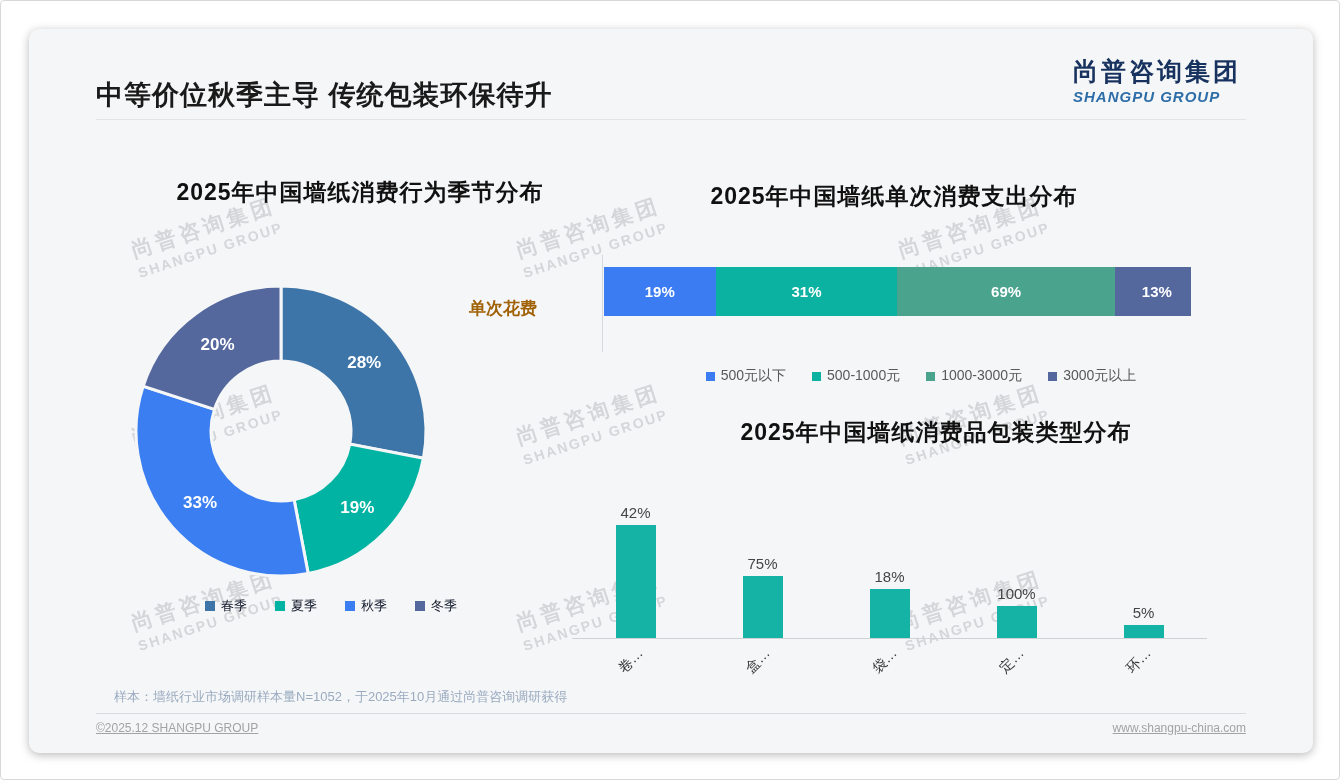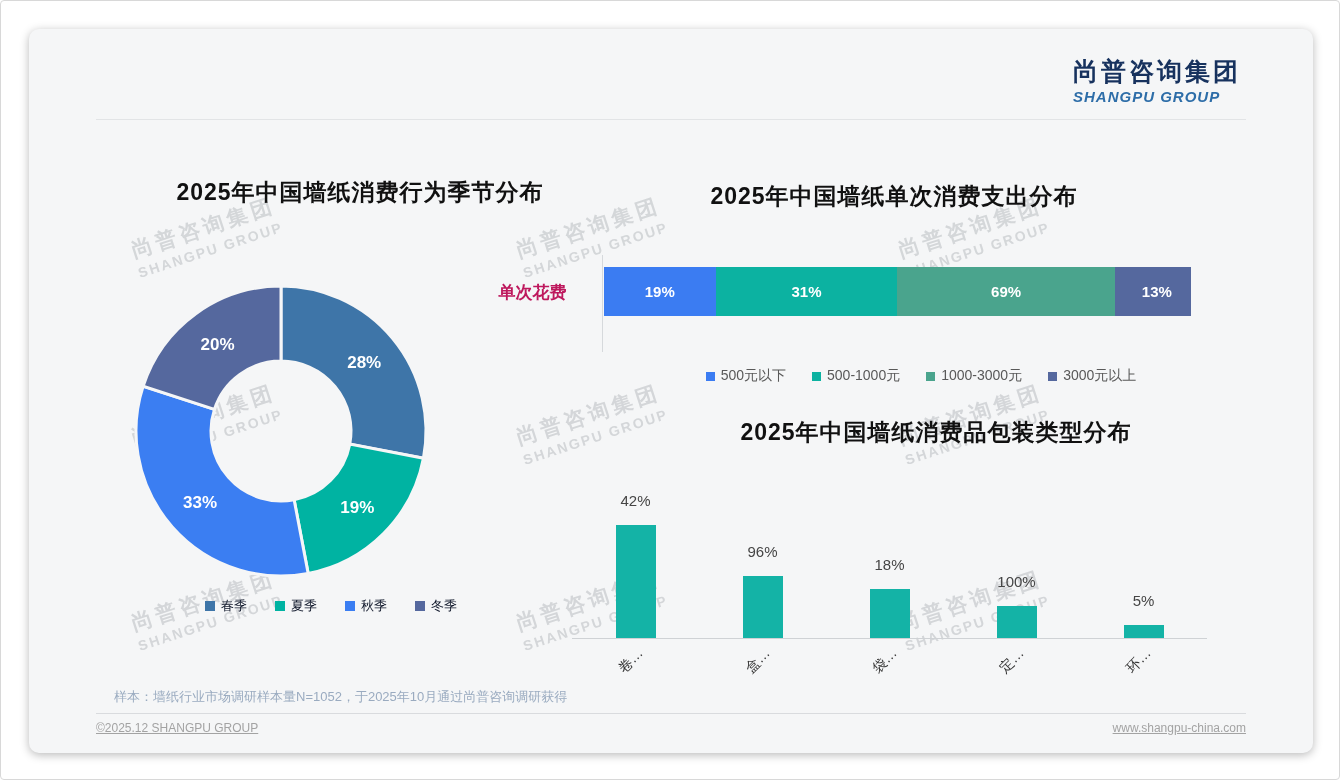--- a/index.html
+++ b/index.html
@@ -39,31 +39,31 @@
   .legend { position: absolute; display: flex; justify-content: center; align-items: center; }
   #donut-legend { left: 72px; top: 568px; width: 460px; gap: 28px; }
   #stacked-legend { left: 472px; top: 338px; width: 840px; gap: 26px; }
   .legend-item { display: flex; align-items: center; gap: 6px; }
   #donut-legend .legend-item { font-size: 13px; color: #0f172a; }
   #stacked-legend .legend-item { font-size: 14px; color: #595959; }
   .swatch { width: 10px; height: 10px; display: inline-block; }
   #stacked-legend .swatch { width: 9px; height: 9px; }
 
   
-  .stacked-row-label { position: absolute; left: 440px; top: 252px; width: 127px; text-align: center;
-                       font-size: 17px; font-weight: 700; color: #be185d; }
+  .stacked-row-label { position: absolute; left: 440px; top: 268px; width: 127px; text-align: left;
+                       font-size: 17px; font-weight: 700; color: #a16207; }
   .stacked-axis { position: absolute; left: 573px; top: 226px; width: 1px; height: 97px; background: #d6d9dc; }
   #stacked-bar { position: absolute; left: 575px; top: 238px; width: 587px; height: 49px; display: flex; }
   .seg { display: flex; align-items: center; justify-content: center;
          color: #fff; font-size: 15px; font-weight: 700; }
 
   
   #col-plot { position: absolute; left: 543px; top: 466px; width: 635px; height: 144px;
               display: flex; align-items: flex-end; border-bottom: 1px solid #cfd2d5; }
-  .col-slot { flex: 1; display: flex; flex-direction: column; align-items: center; justify-content: flex-end; gap: 12px; }
+  .col-slot { flex: 1; display: flex; flex-direction: column; align-items: center; justify-content: flex-end; }
   .col-value { font-size: 15px; color: #454545; margin-bottom: 4px; }
   .col-bar { width: 40px; }
   #col-ticks { position: absolute; left: 543px; top: 616px; width: 635px; display: flex; }
   .tick-slot { flex: 1; text-align: center; }
   .tick-slot span { display: inline-block; font-size: 14px; color: #333;
                     transform: translate(-5px, 6px) rotate(-45deg); }
 
   
   .sample-note { position: absolute; left: 85px; top: 659px; font-size: 13px; color: #9aabc0; }
   .footer-divider { position: absolute; left: 67px; top: 684px; width: 1150px; height: 1px; background: #d9dbde; }
@@ -110,20 +110,21 @@
           <div class="wm-en">SHANGPU GROUP</div>
         </div>
         <div class="wm" style="left: 944px; top: 580px;">
           <div class="wm-cn">尚普咨询集团</div>
           <div class="wm-en">SHANGPU GROUP</div>
         </div>
       </div>
 
     <div class="content">
 
+      <div class="page-title">中等价位秋季主导 传统包装环保待升</div>
       <div class="logo">
         <div class="logo-cn">尚普咨询集团</div>
         <div class="logo-en">SHANGPU GROUP</div>
       </div>
       <div class="title-divider"></div>
 
       <h2 class="chart-title" id="donut-title">2025年中国墙纸消费行为季节分布</h2>
       <svg id="donut-svg" width="300" height="300" viewBox="0 0 300 300">
           <path d="M150,5 A145,145 0 0 1 292.4316513556598,177.1702906149301 L218.76010755100822,163.11669202100074 A70,70 0 0 0 150,80 Z" fill="#3e75a8" stroke="#f5f6f7" stroke-width="3"></path>
           <text x="233.21543021978522" y="87.15820910714152" text-anchor="middle" class="slice-label">28%</text>
@@ -181,21 +182,21 @@
           </span>
         </div>
 
       <h2 class="chart-title" id="column-title">2025年中国墙纸消费品包装类型分布</h2>
       <div id="col-plot">
           <div class="col-slot">
             <div class="col-value">42%</div>
             <div class="col-bar" style="height: 113.4px; background: rgb(20, 179, 166);"></div>
           </div>
           <div class="col-slot">
-            <div class="col-value">96%</div>
+            <div class="col-value">75%</div>
             <div class="col-bar" style="height: 62.1px; background: rgb(20, 179, 166);"></div>
           </div>
           <div class="col-slot">
             <div class="col-value">18%</div>
             <div class="col-bar" style="height: 48.6px; background: rgb(20, 179, 166);"></div>
           </div>
           <div class="col-slot">
             <div class="col-value">100%</div>
             <div class="col-bar" style="height: 32.4px; background: rgb(20, 179, 166);"></div>
           </div>

